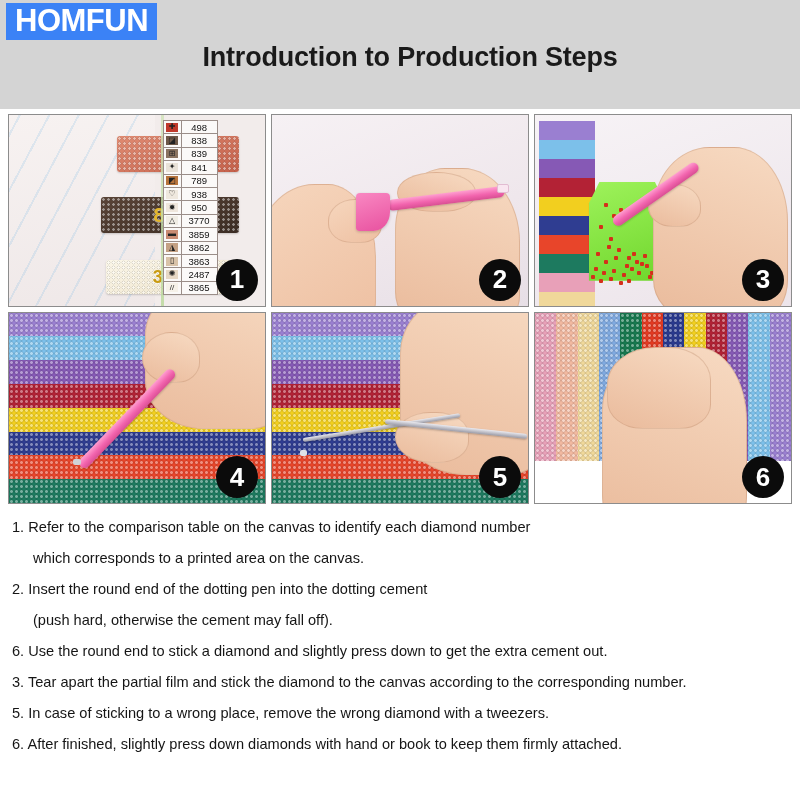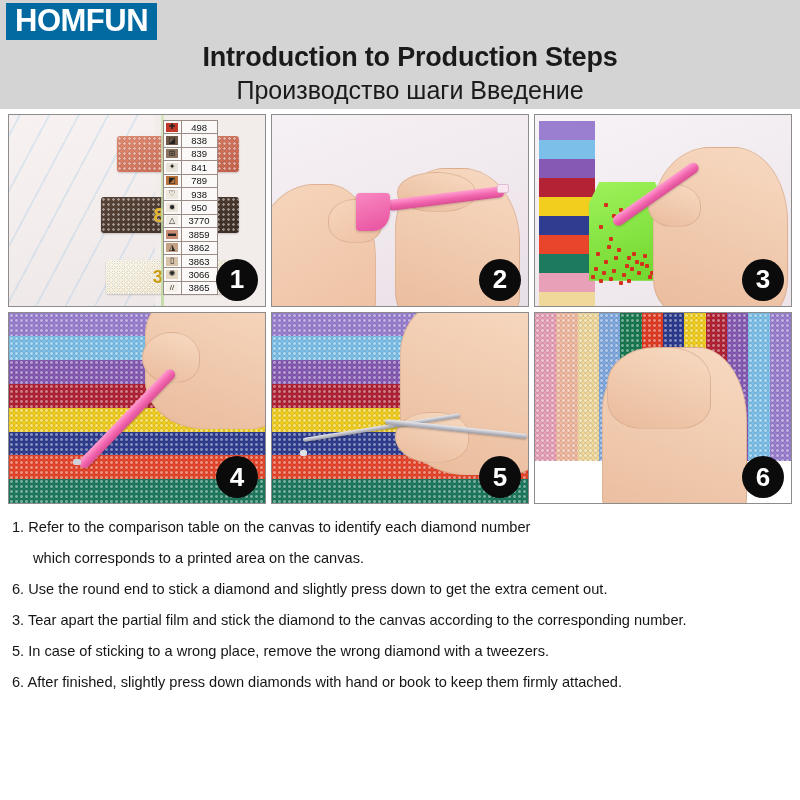--- a/index.html
+++ b/index.html
@@ -11,21 +11,21 @@
     position:relative;
   }
 
   
   .header{
     position:absolute;left:0;top:0;width:800px;height:109px;
     background:#d4d4d4;
   }
   .logo{
     position:absolute;left:6px;top:3px;
-    background:#0369a1;
+    background:#3b82f6;
     color:#ffffff;
     font-weight:bold;
     font-size:31px;
     letter-spacing:-0.5px;
     padding:2px 9px 4px 9px;
     line-height:1;
     font-family:"Liberation Sans", sans-serif;
   }
   .title-en{
     position:absolute;left:0;top:42px;width:800px;
@@ -188,21 +188,20 @@
     white-space:nowrap;
   }
   .step-line.cont{padding-left:21px;}
 </style>
 </head>
 <body>
 
 <div class="header">
   <div class="logo">HOMFUN</div>
   <div class="title-en">Introduction to Production Steps</div>
-  <div class="title-ru">Производство шаги Введение</div>
 </div>
 
 <div class="grid">
 
   <div class="panel p1">
     <div class="film"></div>
 
     <div class="bag" style="left:42%;top:11%;width:48%;height:19%;background:linear-gradient(160deg,#e08b72,#c4604a);">
       <div class="bag-beads"></div>
       <div class="num">3859</div>
@@ -285,21 +284,21 @@
           <tr>
             <td class="sym">
               <div class="symbox" style="background: rgb(216, 194, 168);">▯</div>
             </td>
             <td class="code">3863</td>
           </tr>
           <tr>
             <td class="sym">
               <div class="symbox" style="background: rgb(231, 216, 196);">✺</div>
             </td>
-            <td class="code">3066</td>
+            <td class="code">2487</td>
           </tr>
           <tr>
             <td class="sym">
               <div class="symbox" style="background: rgb(246, 241, 232);">//</div>
             </td>
             <td class="code">3865</td>
           </tr>
         </tbody>
     </table>
 
@@ -489,20 +488,24 @@
   </div>
 
 </div>
 
 <div class="steps" id="steps-root">
     <div class="step">
       <span class="step-line">1. Refer to the comparison table on the canvas to identify each diamond number</span>
       <span class="step-line cont">which corresponds to a printed area on the canvas.</span>
     </div>
     <div class="step">
+      <span class="step-line">2. Insert the round end of the dotting pen into the dotting cement</span>
+      <span class="step-line cont">(push hard, otherwise the cement may fall off).</span>
+    </div>
+    <div class="step">
       <span class="step-line">6. Use the round end to stick a diamond and slightly press down to get the extra cement out.</span>
     </div>
     <div class="step">
       <span class="step-line">3. Tear apart the partial film and stick the diamond to the canvas according to the corresponding number.</span>
     </div>
     <div class="step">
       <span class="step-line">5. In case of sticking to a wrong place, remove the wrong diamond with a tweezers.</span>
     </div>
     <div class="step">
       <span class="step-line">6. After finished, slightly press down diamonds with hand or book to keep them firmly attached.</span>

